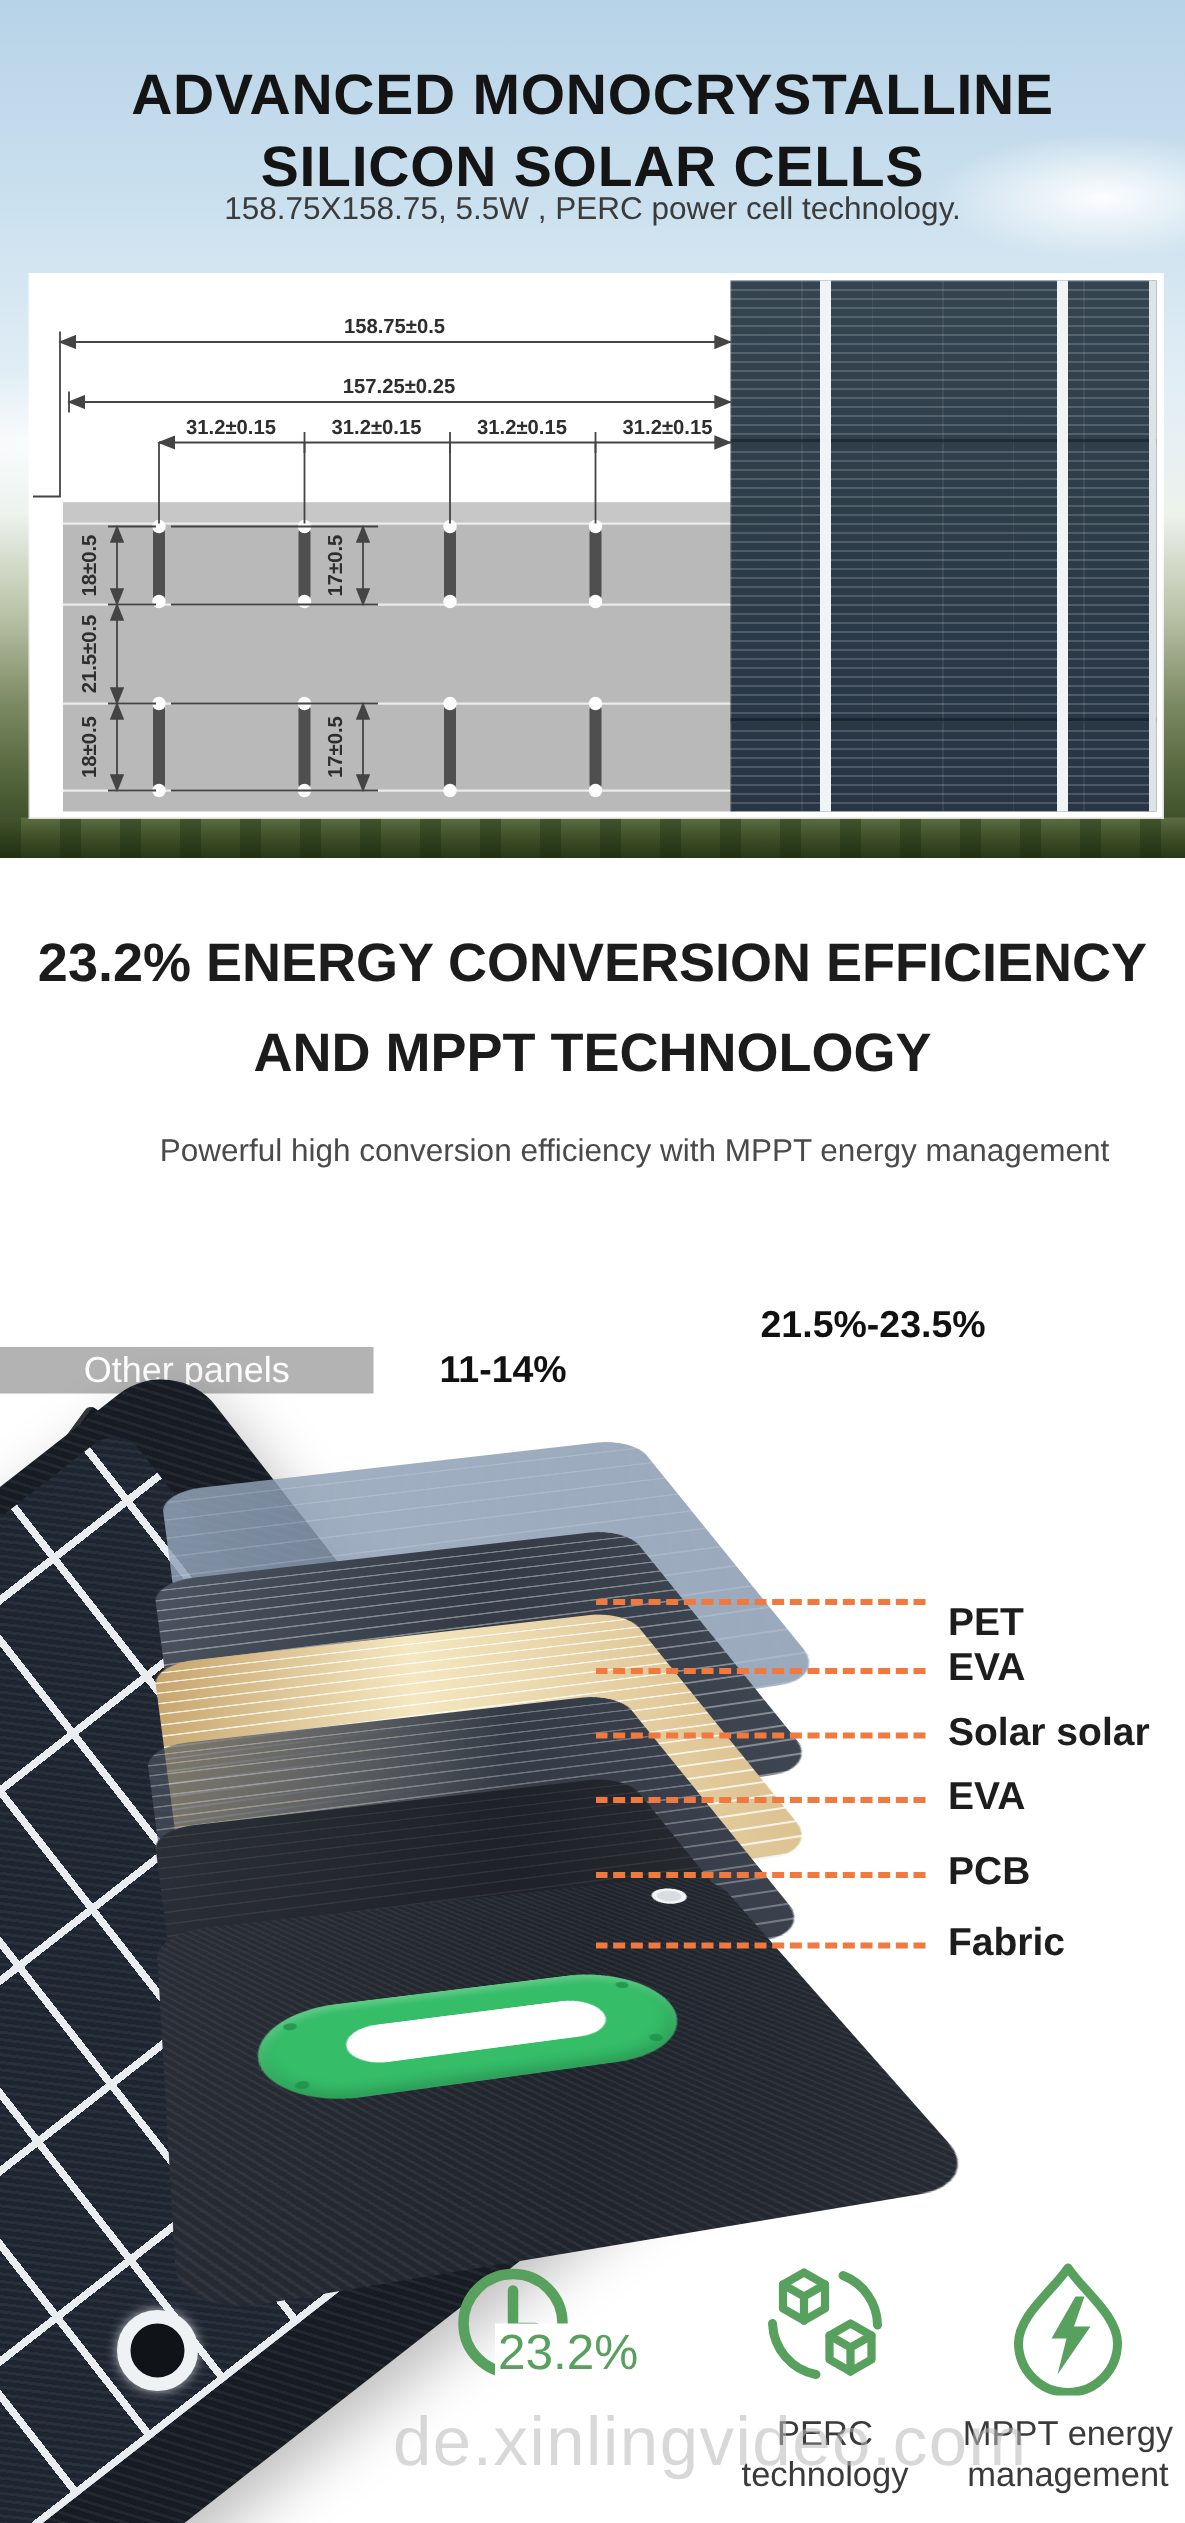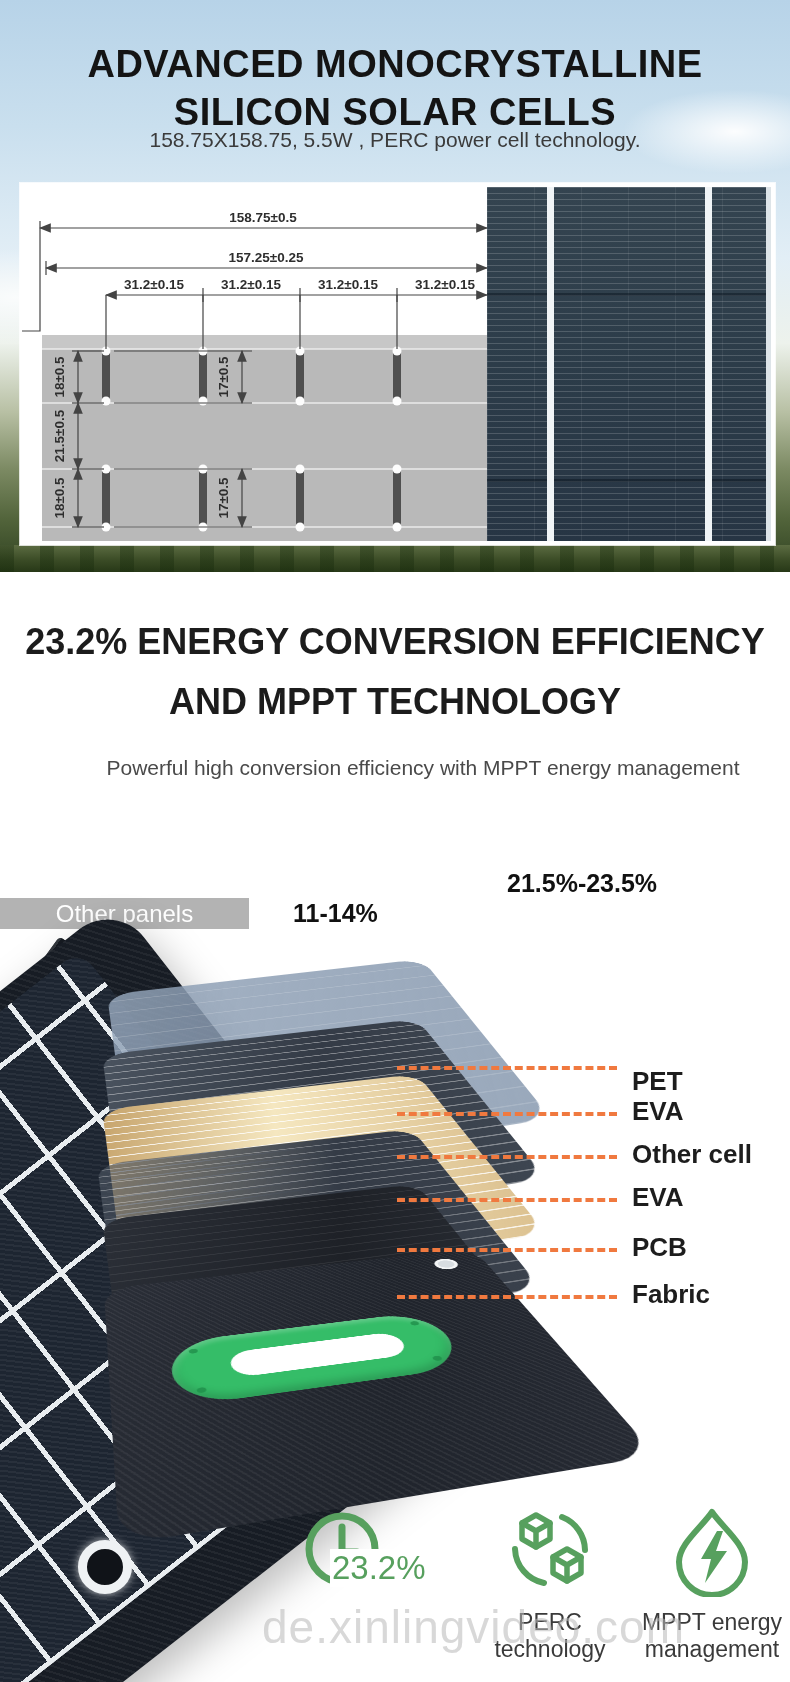--- a/index.html
+++ b/index.html
@@ -255,21 +255,21 @@
       <div class="screw" style="left:20px;bottom:18px;"></div>
       <div class="screw" style="right:20px;bottom:18px;"></div>
     </div>
   </div>
 
   <div class="layer-label-line" style="top:1066px;"></div>
   <div class="layer-label-text" style="top:1050px;margin-top:16px;">PET</div>
   <div class="layer-label-line" style="top:1112px;"></div>
   <div class="layer-label-text" style="top:1096px;">EVA</div>
   <div class="layer-label-line" style="top:1155px;"></div>
-  <div class="layer-label-text" style="top:1139px;">Other cell</div>
+  <div class="layer-label-text" style="top:1139px;">Solar solar</div>
   <div class="layer-label-line" style="top:1198px;"></div>
   <div class="layer-label-text" style="top:1182px;">EVA</div>
   <div class="layer-label-line" style="top:1248px;"></div>
   <div class="layer-label-text" style="top:1232px;">PCB</div>
   <div class="layer-label-line" style="top:1295px;"></div>
   <div class="layer-label-text" style="top:1279px;">Fabric</div>
 
   <div class="feature f1">
     <div class="icon-wrap" style="width:160px;">
       <svg width="92" height="92" viewBox="0 0 92 92" fill="none" stroke="#57a05e" stroke-width="7" stroke-linecap="round" stroke-linejoin="round">

